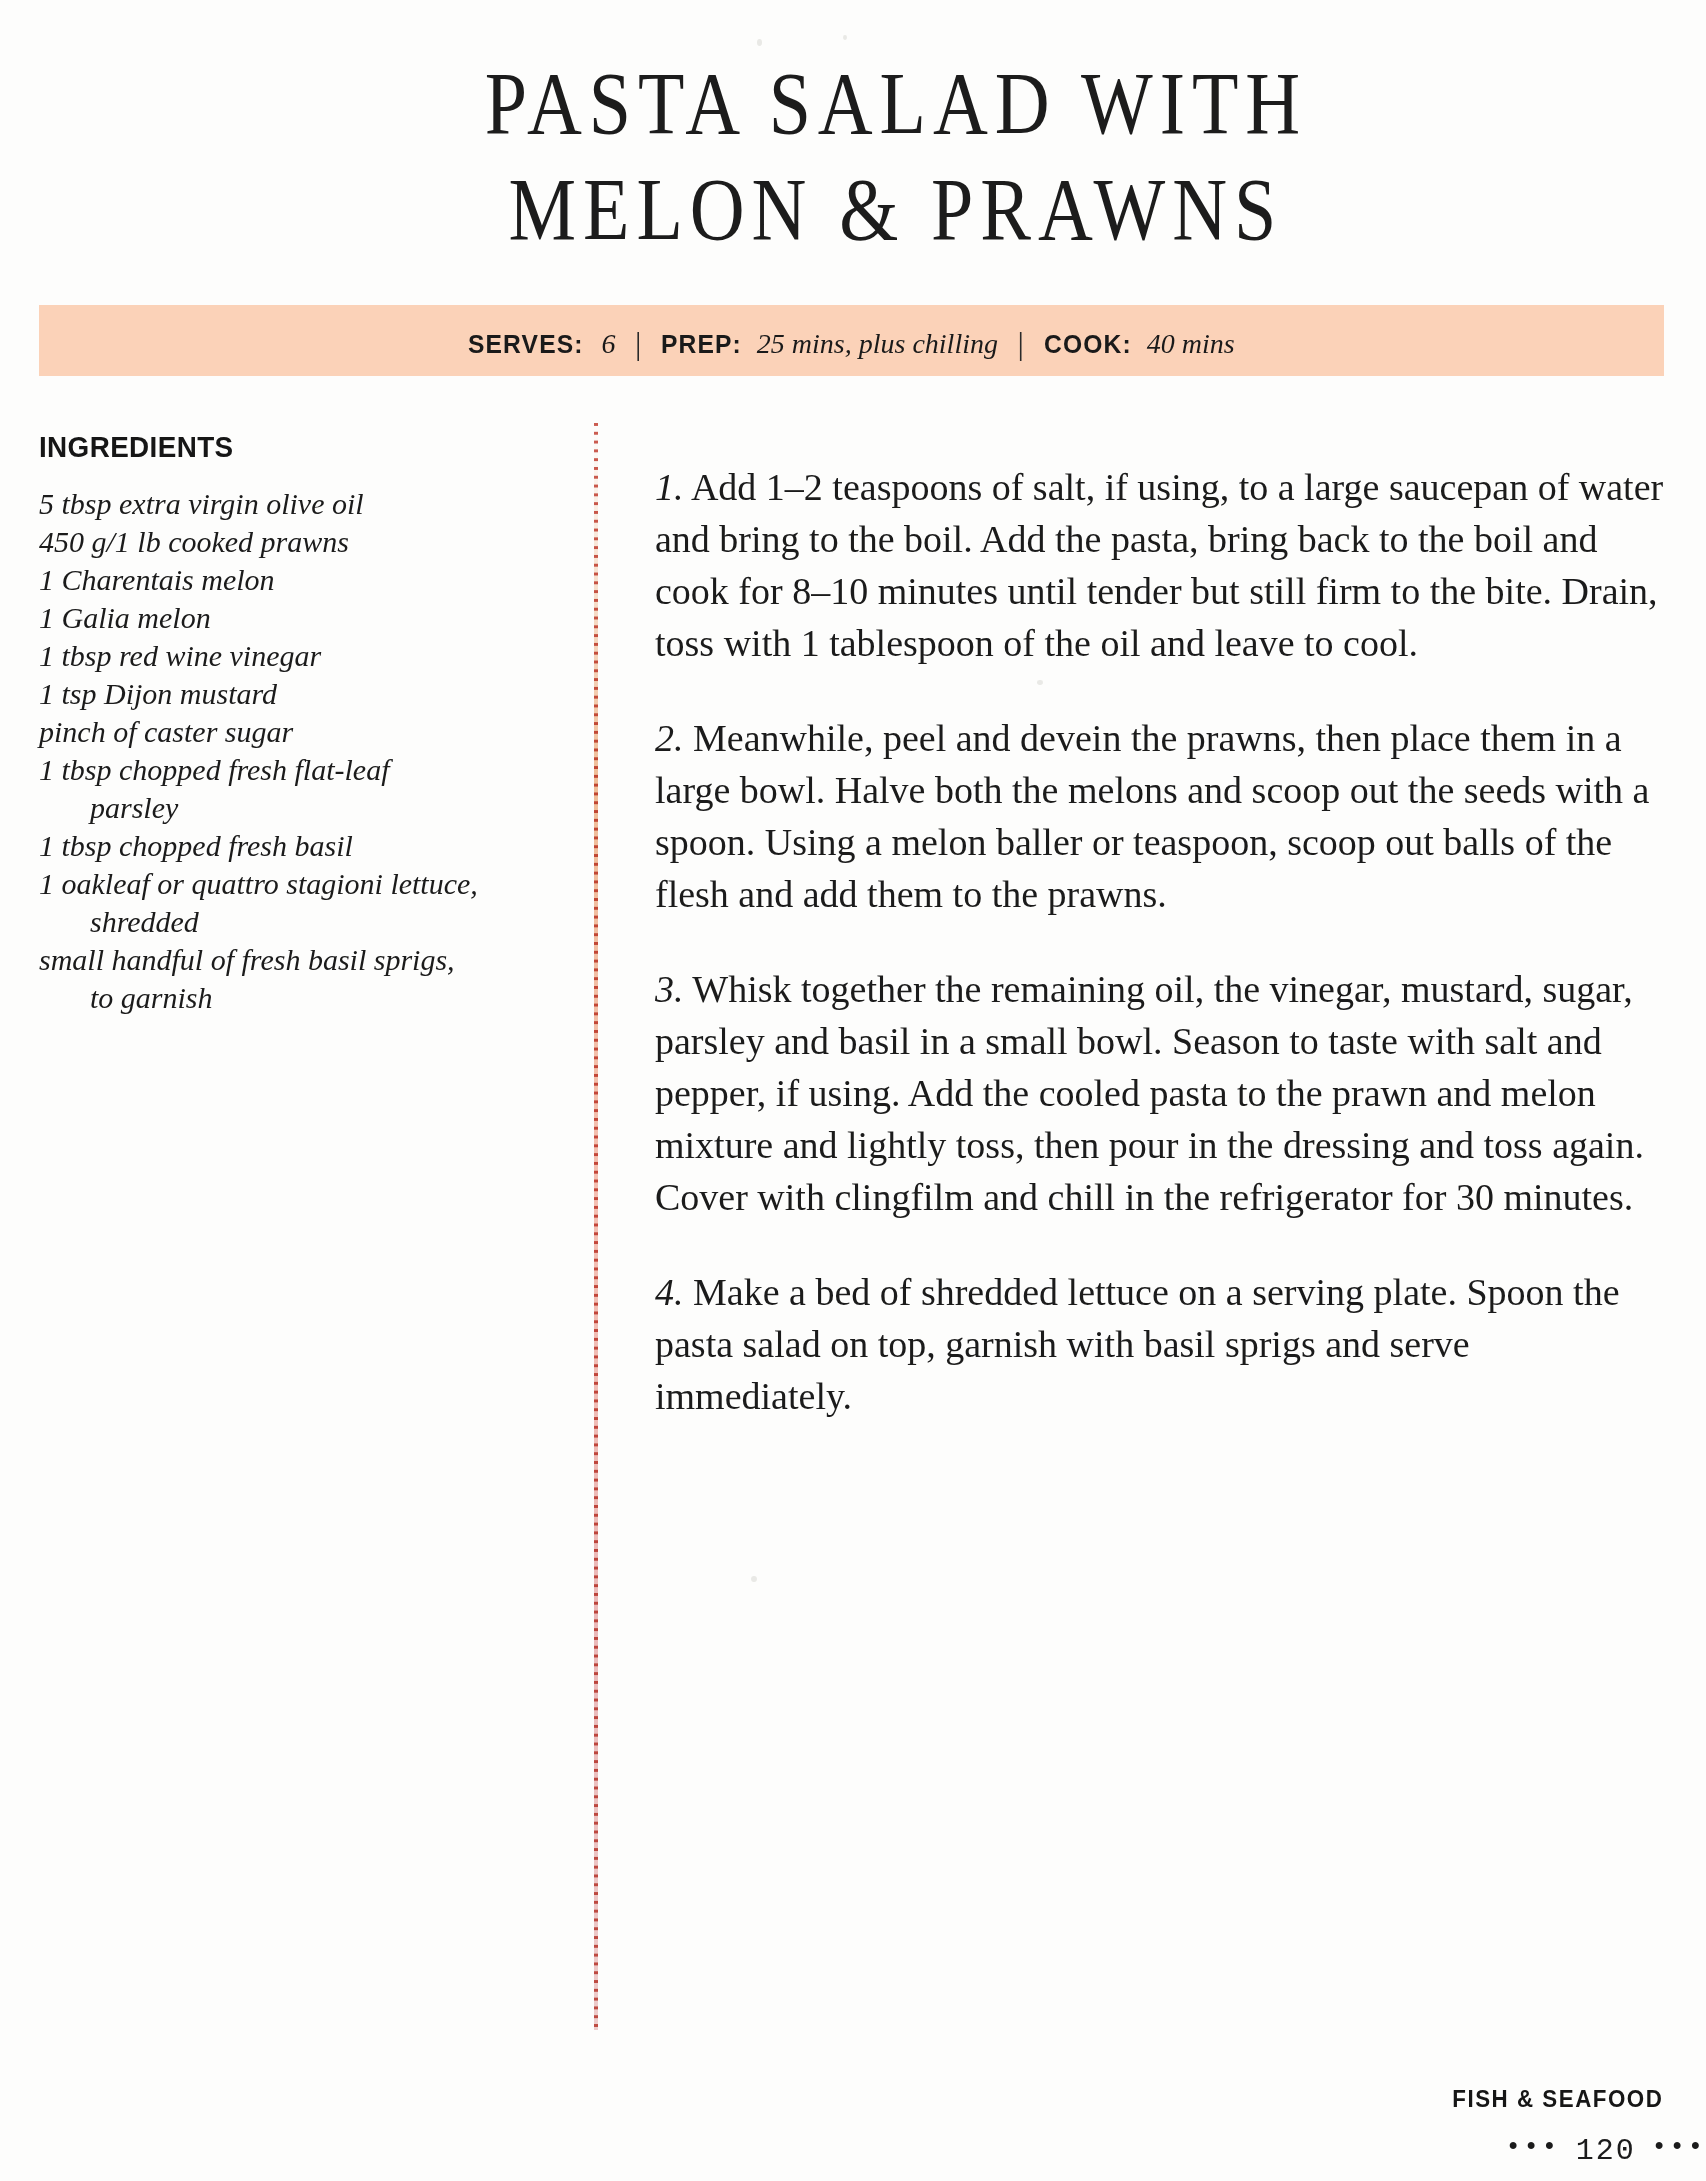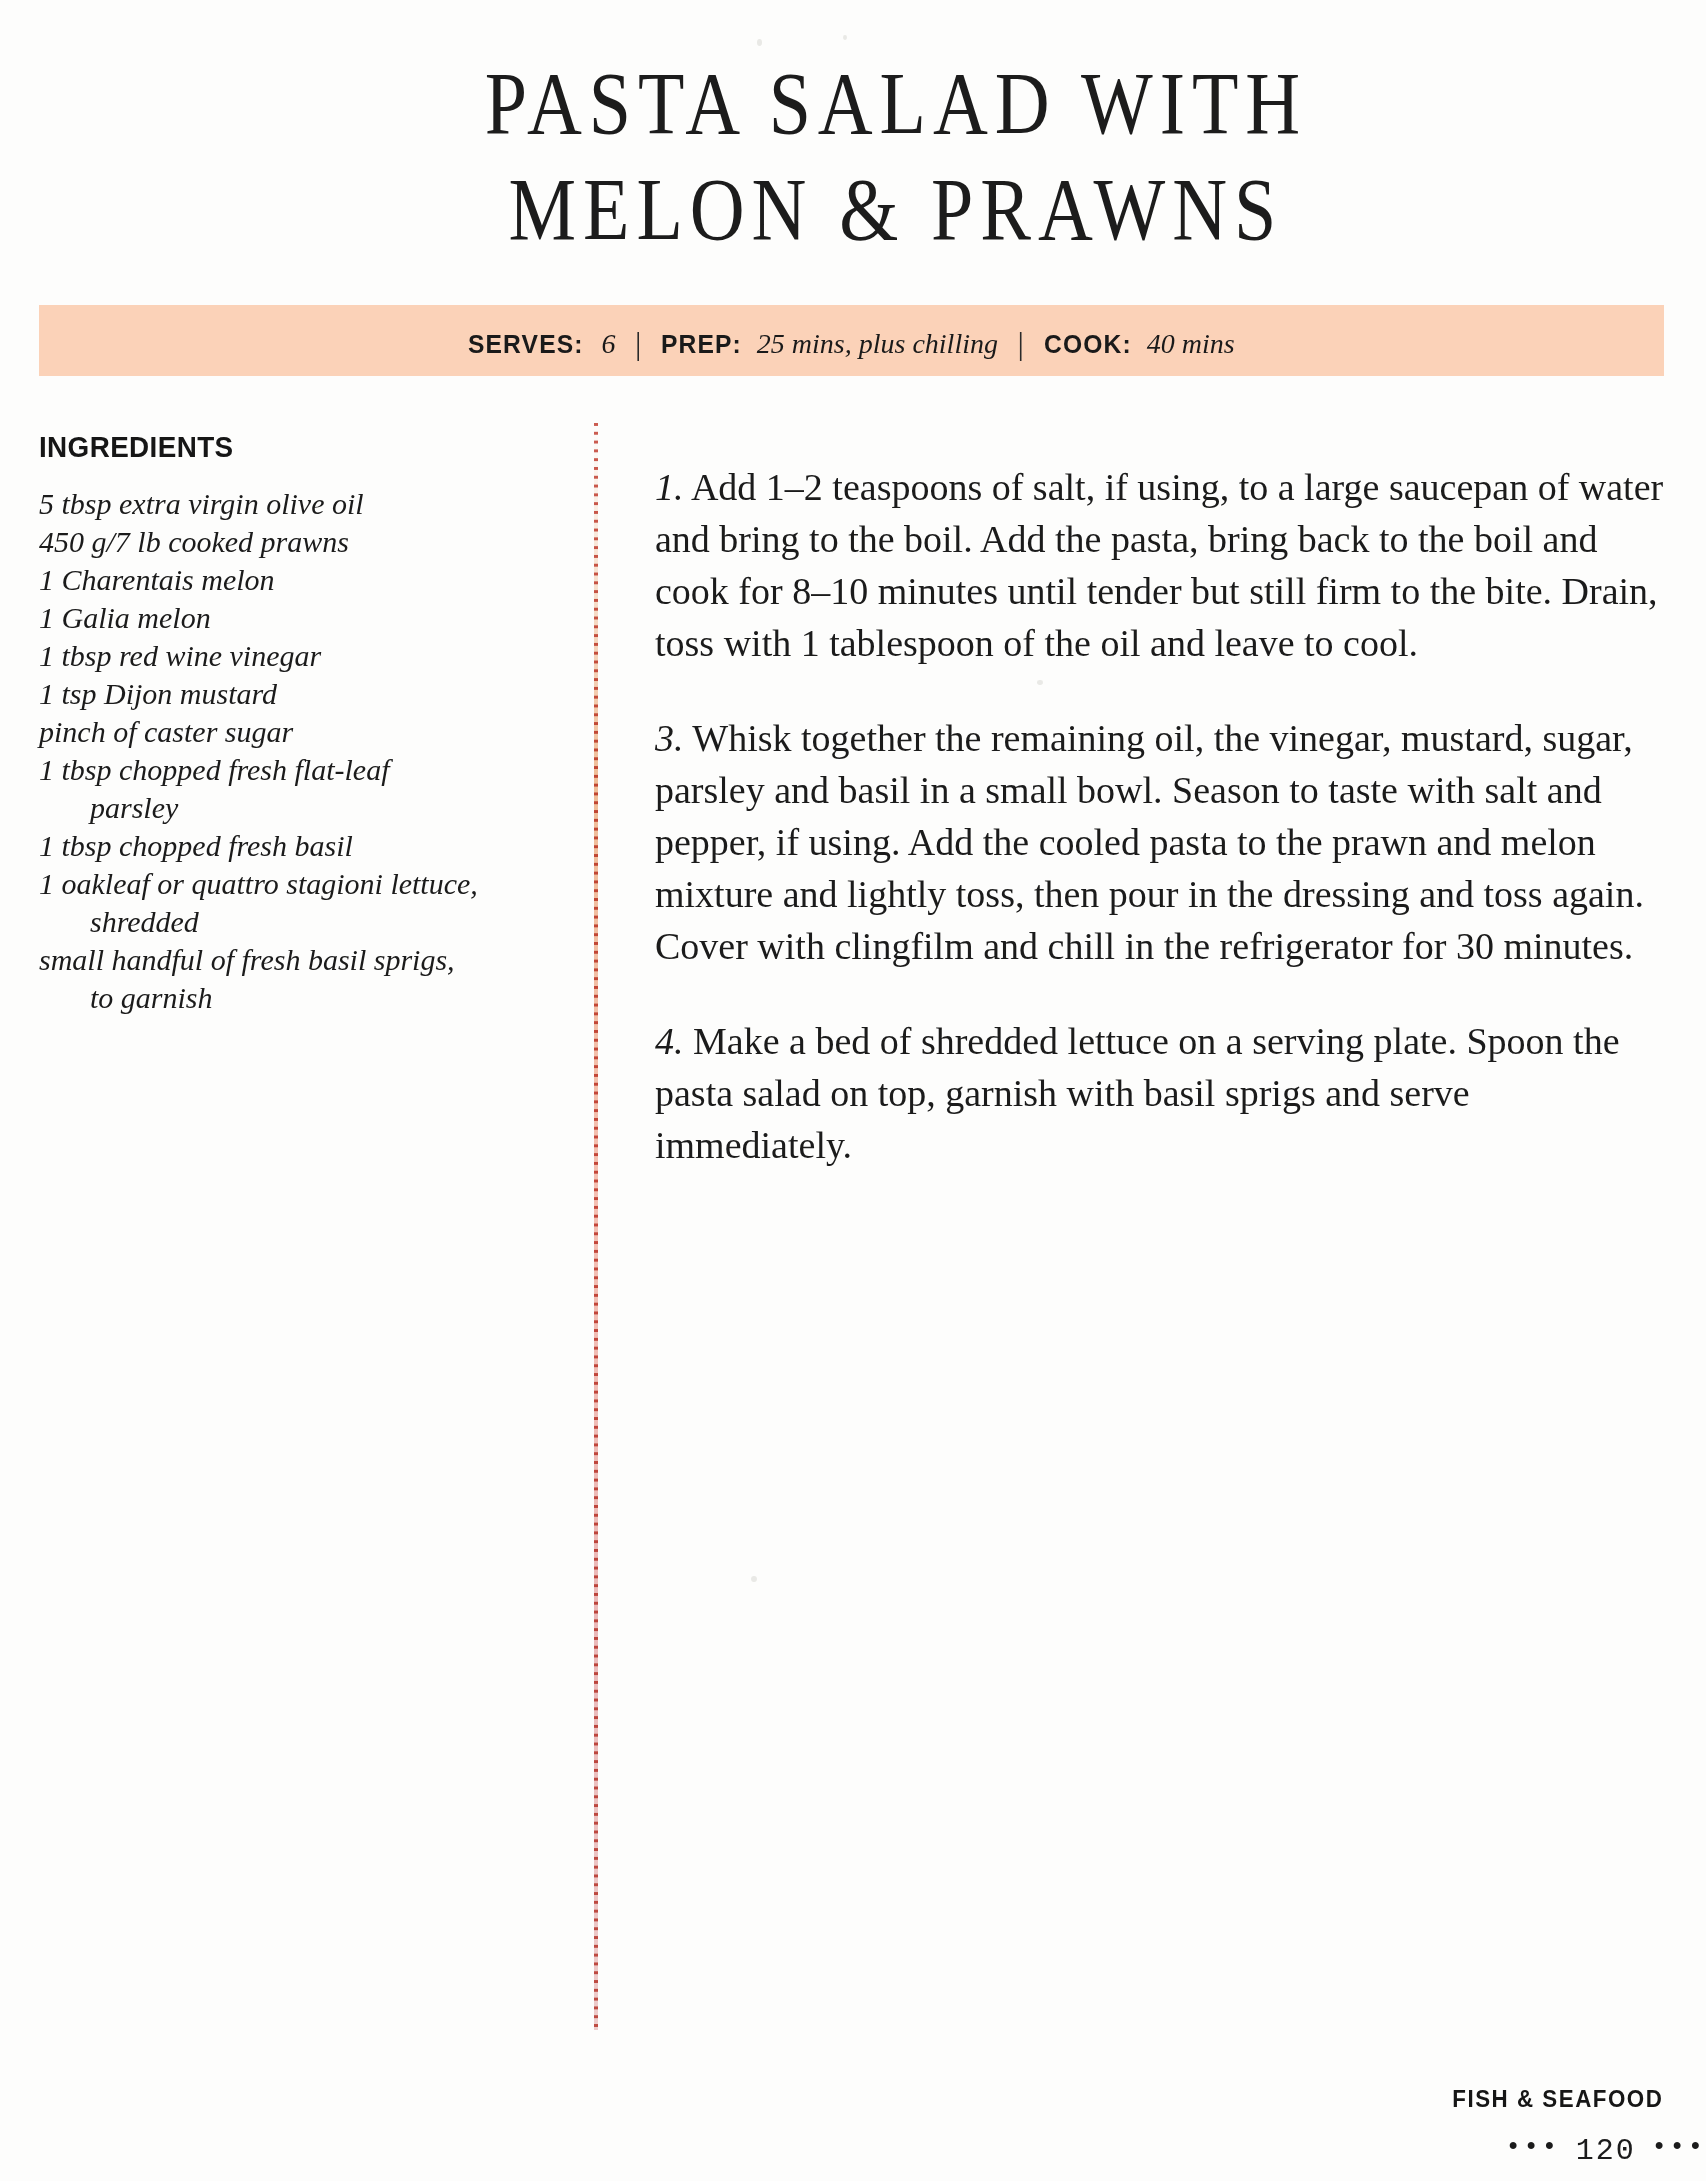--- a/index.html
+++ b/index.html
@@ -230,38 +230,39 @@
       <span class="info-sep">|</span>
       <span class="info-label">COOK:</span>
       <span class="info-value">40 mins</span>
     </div>
   </div>
 
   <div class="col-left">
     <div class="ing-heading">INGREDIENTS</div>
     <ul class="ing-list">
         <li class="ing-item"><span>5 tbsp extra virgin olive oil</span></li>
-        <li class="ing-item"><span>450 g/7 lb cooked prawns</span></li>
+        <li class="ing-item"><span>450 g/1 lb cooked prawns</span></li>
         <li class="ing-item"><span>1 Charentais melon</span></li>
         <li class="ing-item"><span>1 Galia melon</span></li>
         <li class="ing-item"><span>1 tbsp red wine vinegar</span></li>
         <li class="ing-item"><span>1 tsp Dijon mustard</span></li>
         <li class="ing-item"><span>pinch of caster sugar</span></li>
         <li class="ing-item"><span>1 tbsp chopped fresh flat-leaf</span><span class="cont">parsley</span></li>
         <li class="ing-item"><span>1 tbsp chopped fresh basil</span></li>
         <li class="ing-item"><span>1 oakleaf or quattro stagioni lettuce,</span><span class="cont">shredded</span></li>
         <li class="ing-item"><span>small handful of fresh basil sprigs,</span><span class="cont">to garnish</span></li>
       </ul>
   </div>
 
   <div class="divider"></div>
   <div class="divider-tint"></div>
 
   <div class="col-right">
       <p class="step"><span class="num">1.</span> <span>Add 1–2 teaspoons of salt, if using, to a large saucepan of water and bring to the boil. Add the pasta, bring back to the boil and cook for 8–10 minutes until tender but still firm to the bite. Drain, toss with 1 tablespoon of the oil and leave to cool.</span></p>
+      <p class="step"><span class="num">2.</span> <span>Meanwhile, peel and devein the prawns, then place them in a large bowl. Halve both the melons and scoop out the seeds with a spoon. Using a melon baller or teaspoon, scoop out balls of the flesh and add them to the prawns.</span></p>
       <p class="step"><span class="num">3.</span> <span>Whisk together the remaining oil, the vinegar, mustard, sugar, parsley and basil in a small bowl. Season to taste with salt and pepper, if using. Add the cooled pasta to the prawn and melon mixture and lightly toss, then pour in the dressing and toss again. Cover with clingfilm and chill in the refrigerator for 30 minutes.</span></p>
       <p class="step"><span class="num">4.</span> <span>Make a bed of shredded lettuce on a serving plate. Spoon the pasta salad on top, garnish with basil sprigs and serve immediately.</span></p>
     </div>
 
   <div class="footer">
     <div class="footer-cat">FISH &amp; SEAFOOD</div>
     <div class="footer-page">
       <span class="dots left">•••</span><span>120</span><span class="dots right">•••</span>
     </div>
   </div>

